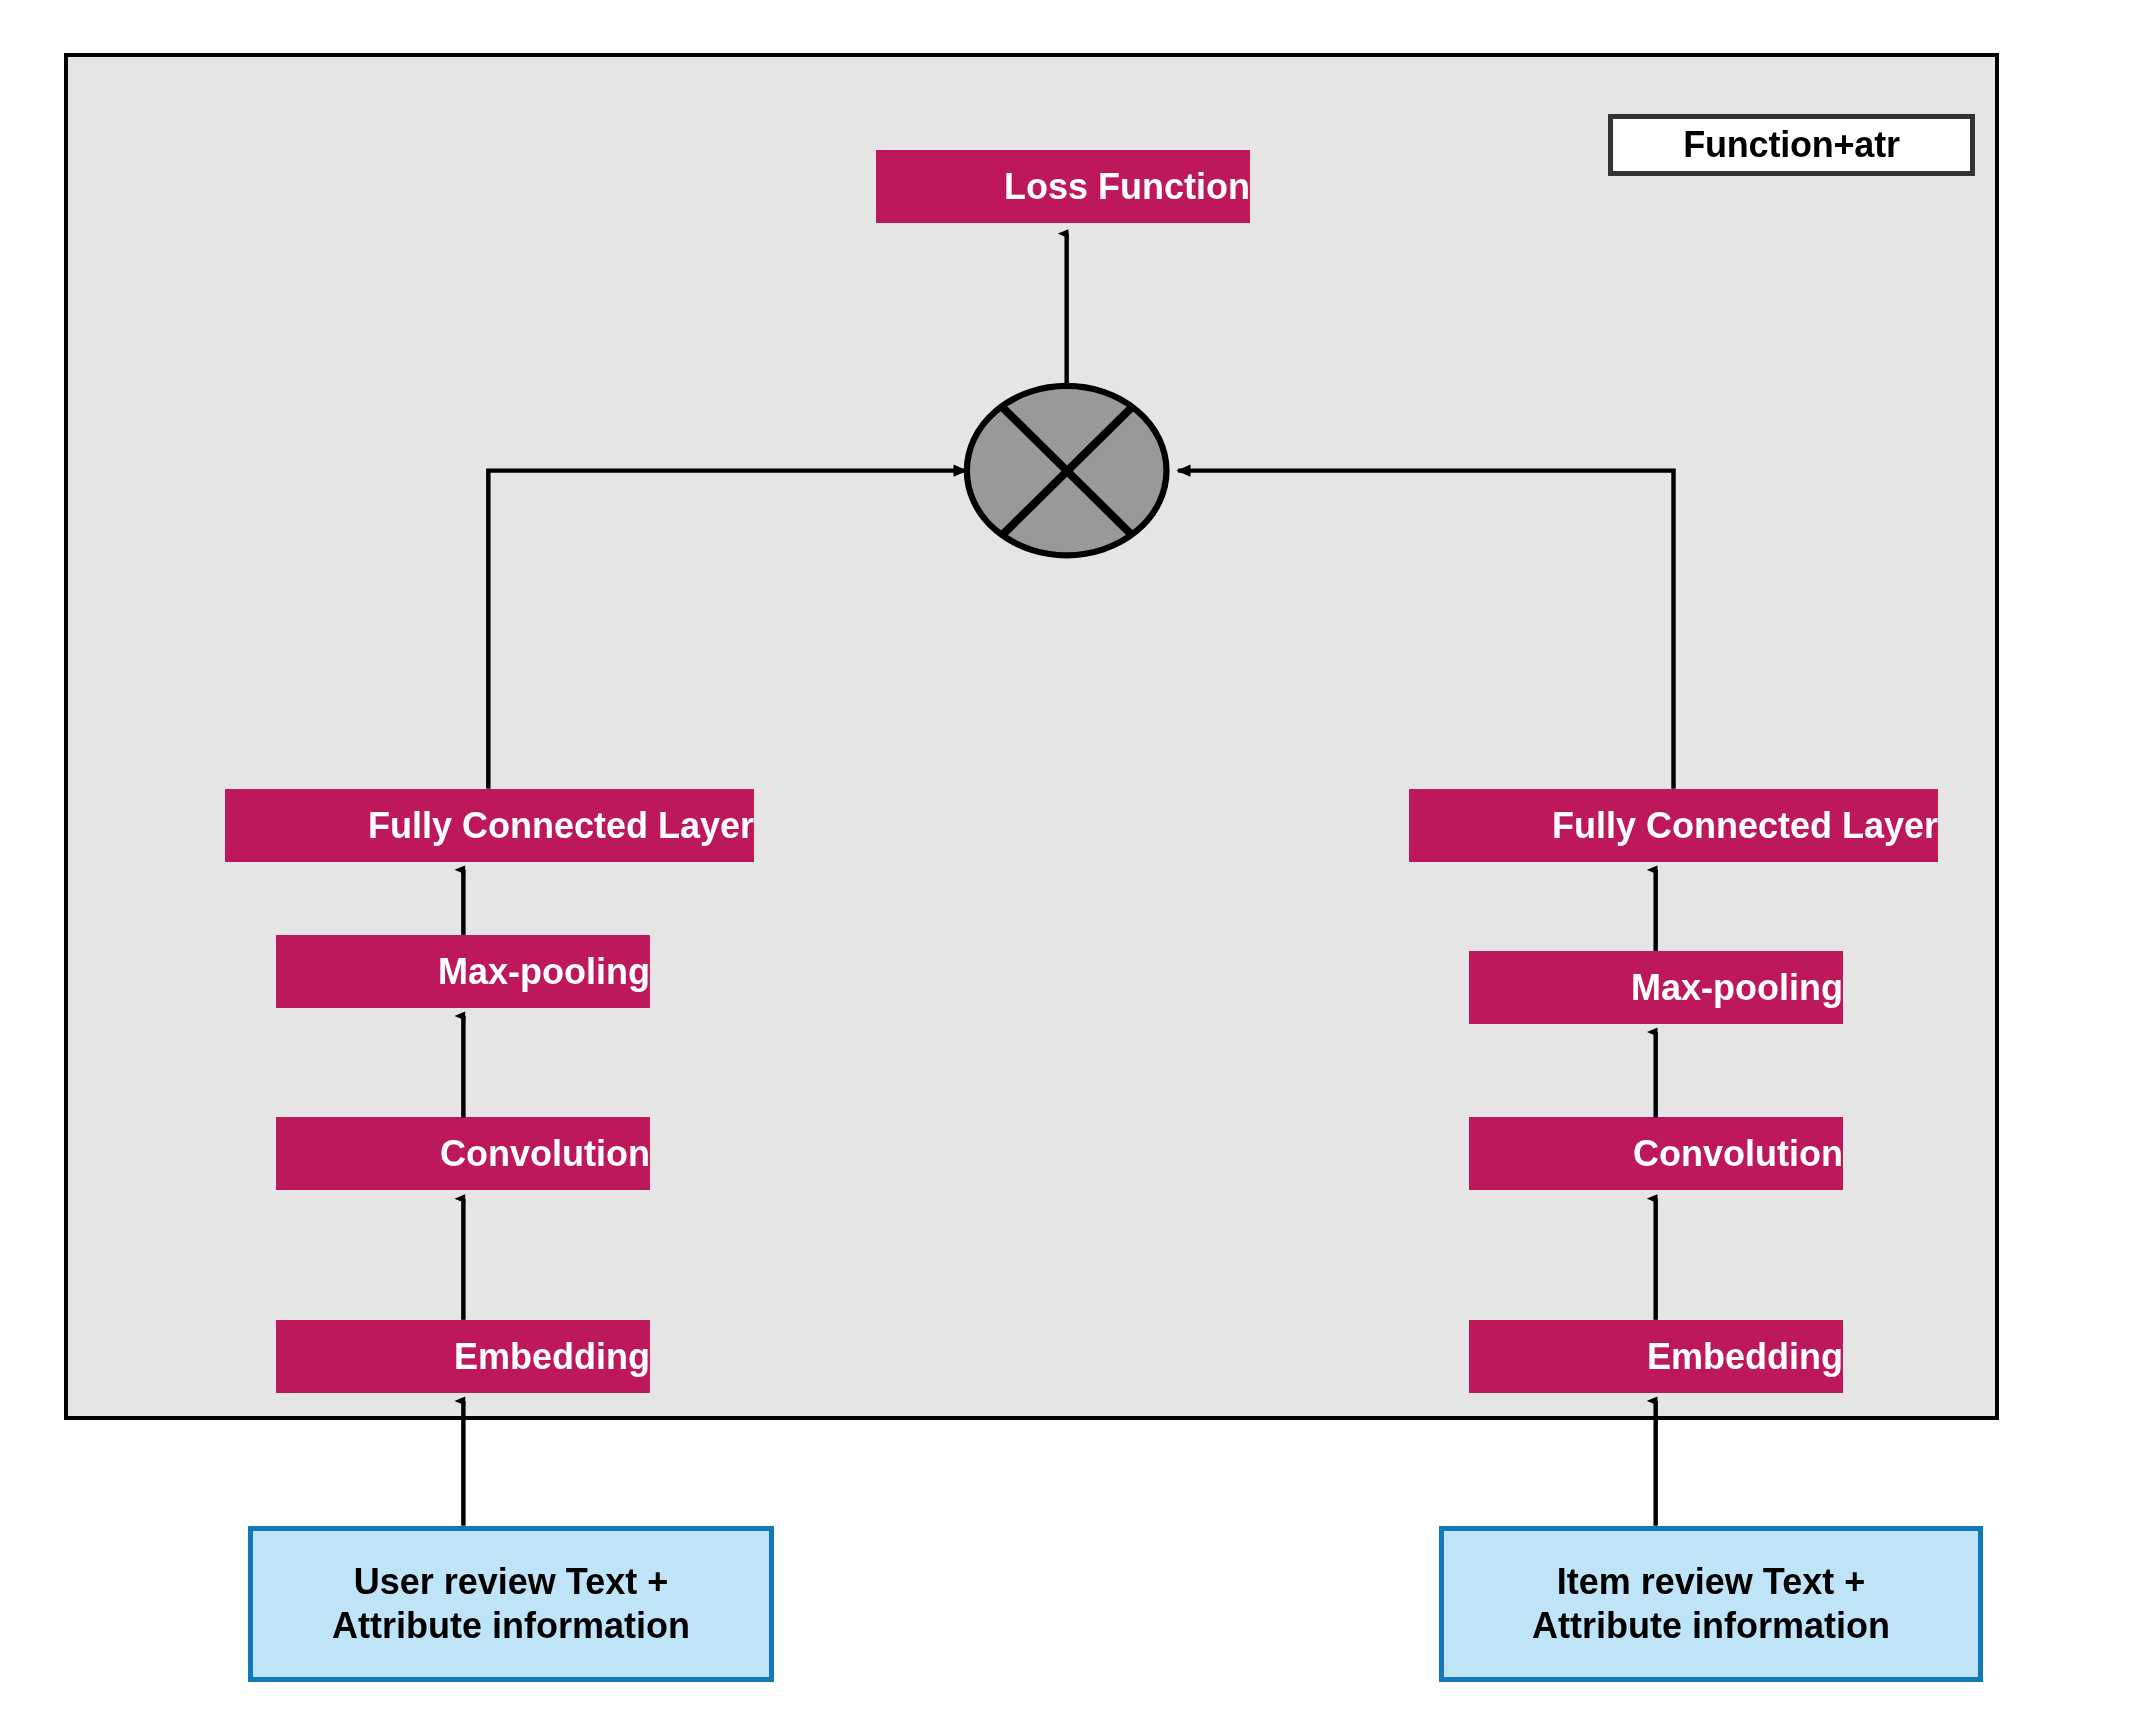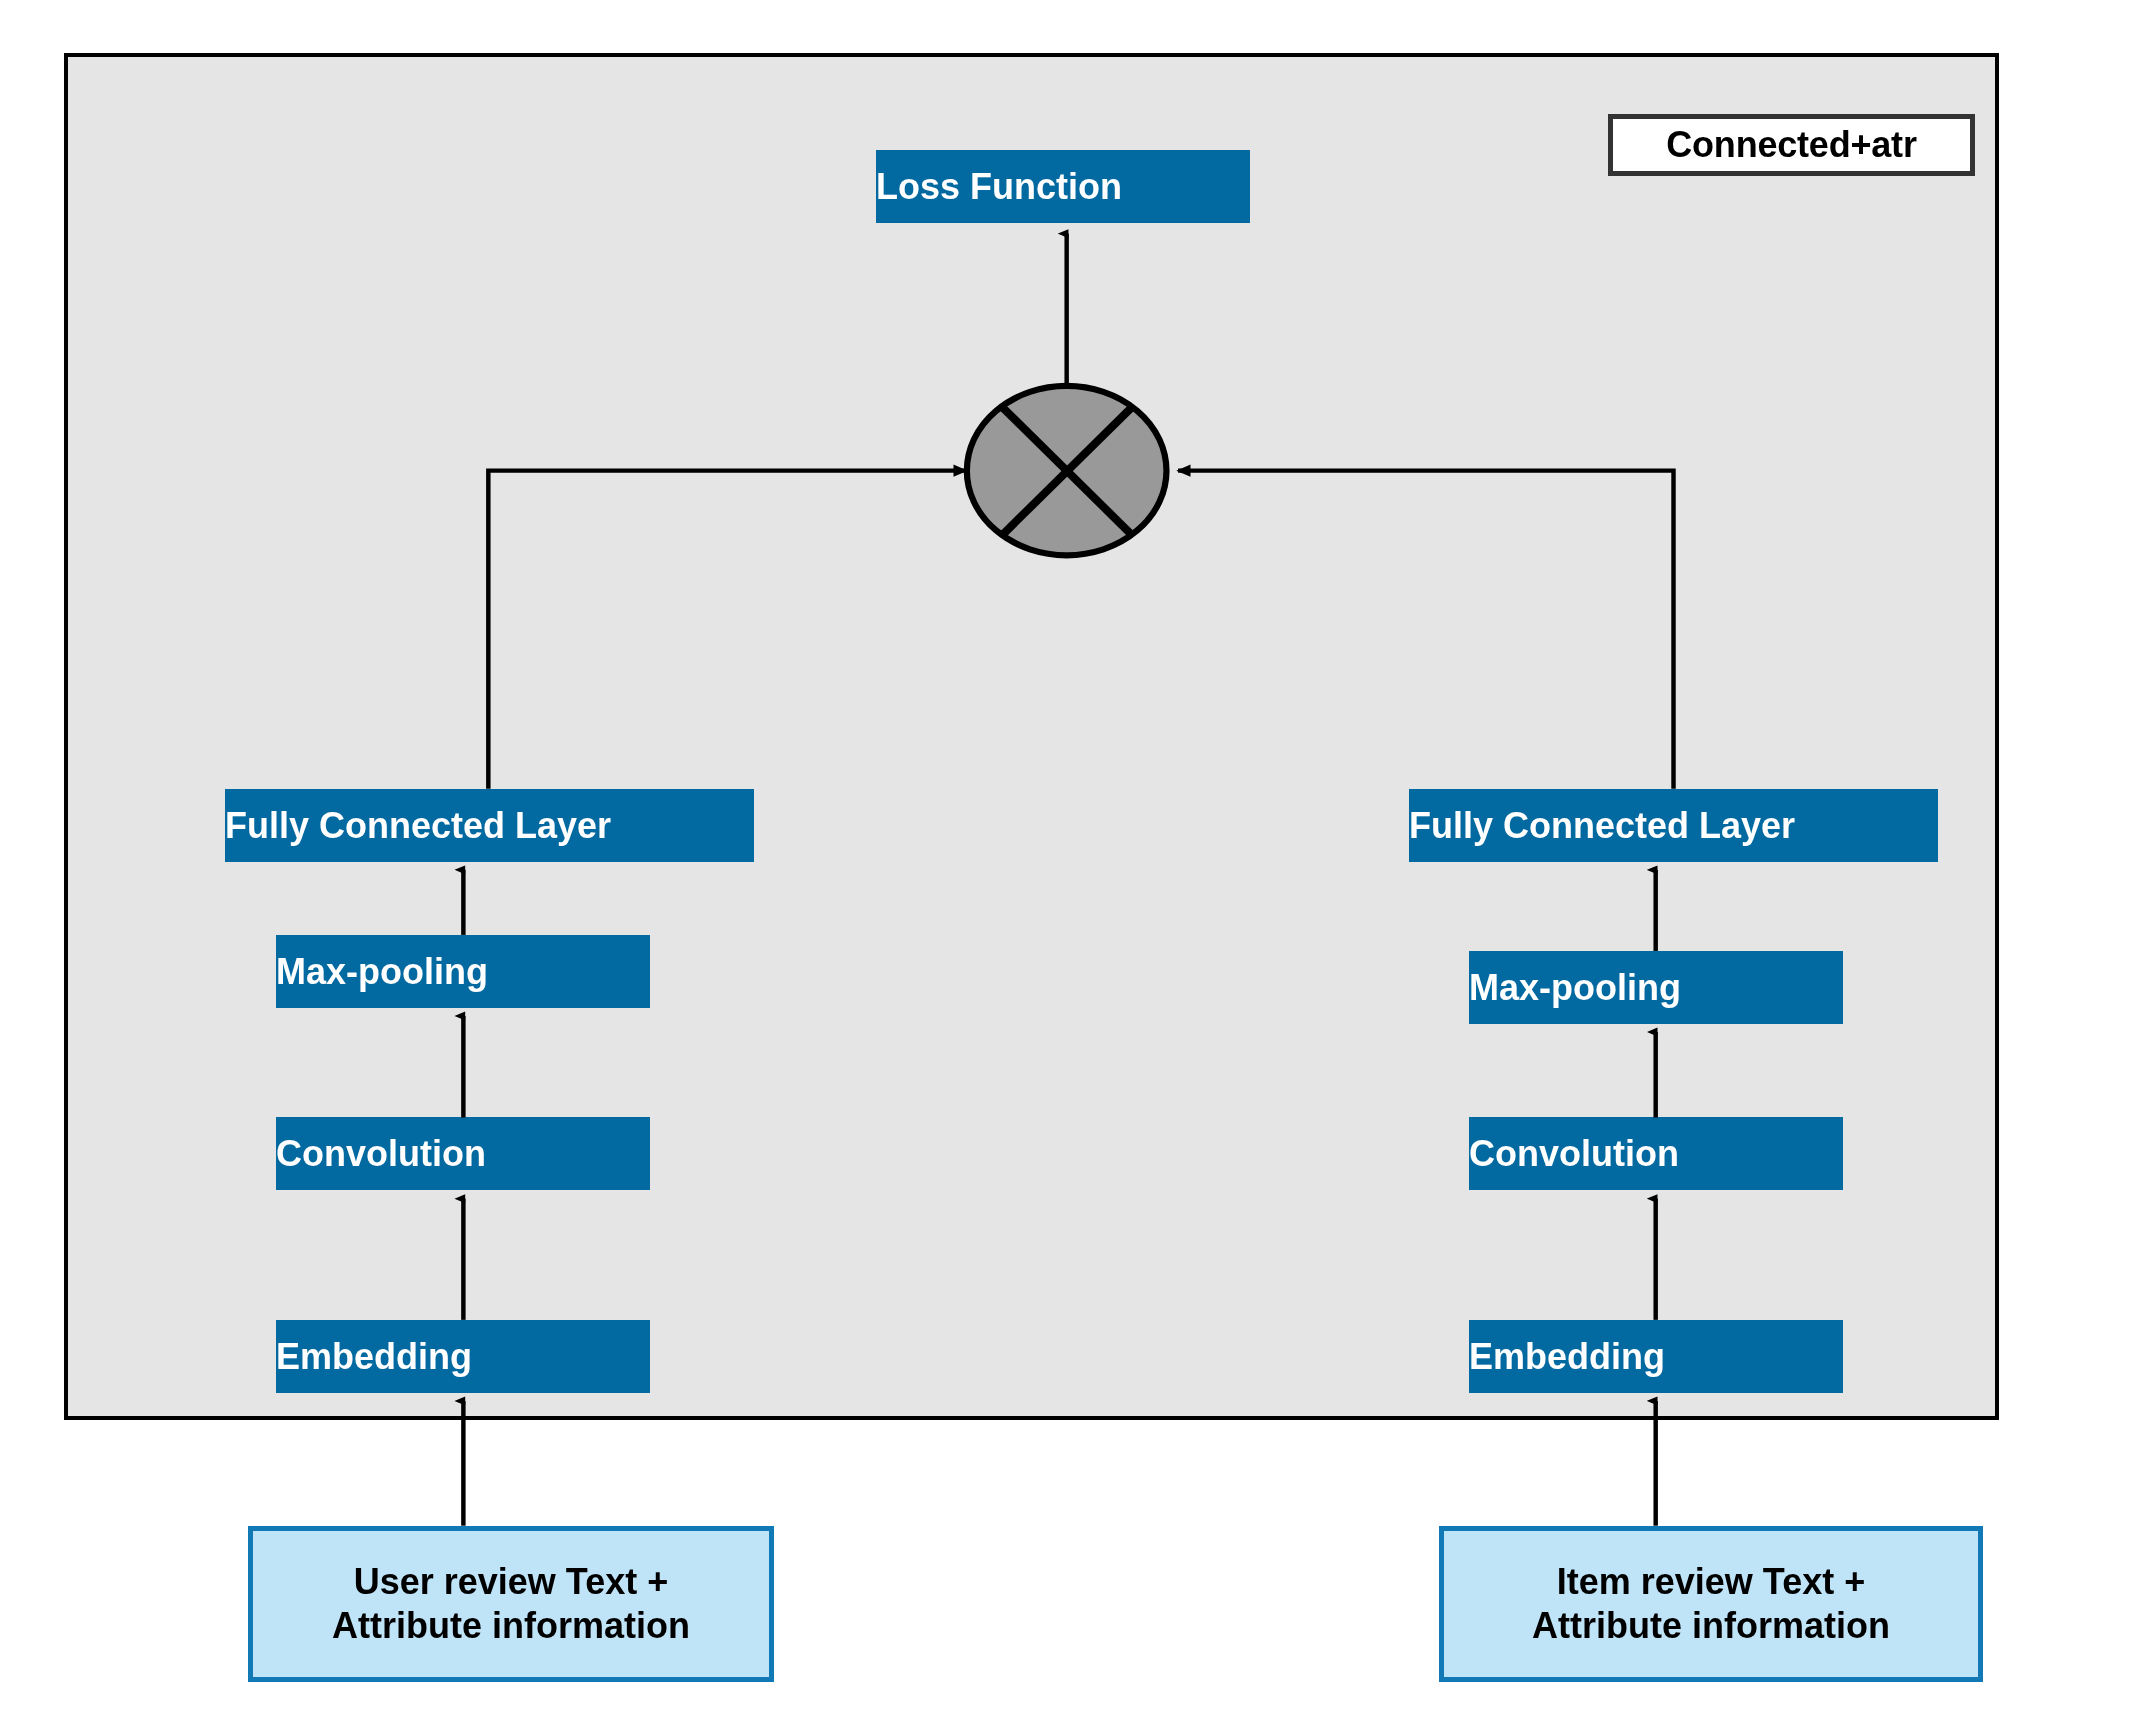--- a/index.html
+++ b/index.html
@@ -53,24 +53,24 @@
     font-size: 36px;
     font-weight: bold;
     color: #000000;
     letter-spacing: -0.2px;
     white-space: nowrap;
   }
 
   
   .layer-box {
     position: absolute;
-    background: #0369a1;
+    background: #be185d;
     display: flex;
     align-items: center;
-    justify-content: flex-start;
+    justify-content: flex-end;
     box-sizing: border-box;
   }
   .layer-box .layer-label {
     color: #ffffff;
     font-weight: bold;
     font-size: 36px;
     white-space: nowrap;
     line-height: 1;
   }
 
@@ -110,21 +110,21 @@
   }
 </style>
 </head>
 <body>
 
 <div id="stage">
 
   <div class="model-panel"></div>
 
   <div class="legend-box">
-    <span class="legend-label">Connected+atr</span>
+    <span class="legend-label">Function+atr</span>
   </div>
 
   <div class="layer-box" style="left:876px; top:150px; width:374px; height:73px;">
     <span class="layer-label">Loss Function</span>
   </div>
 
   <div class="layer-box" style="left:225px; top:789px; width:529px; height:73px;">
     <span class="layer-label">Fully Connected Layer</span>
   </div>
 

